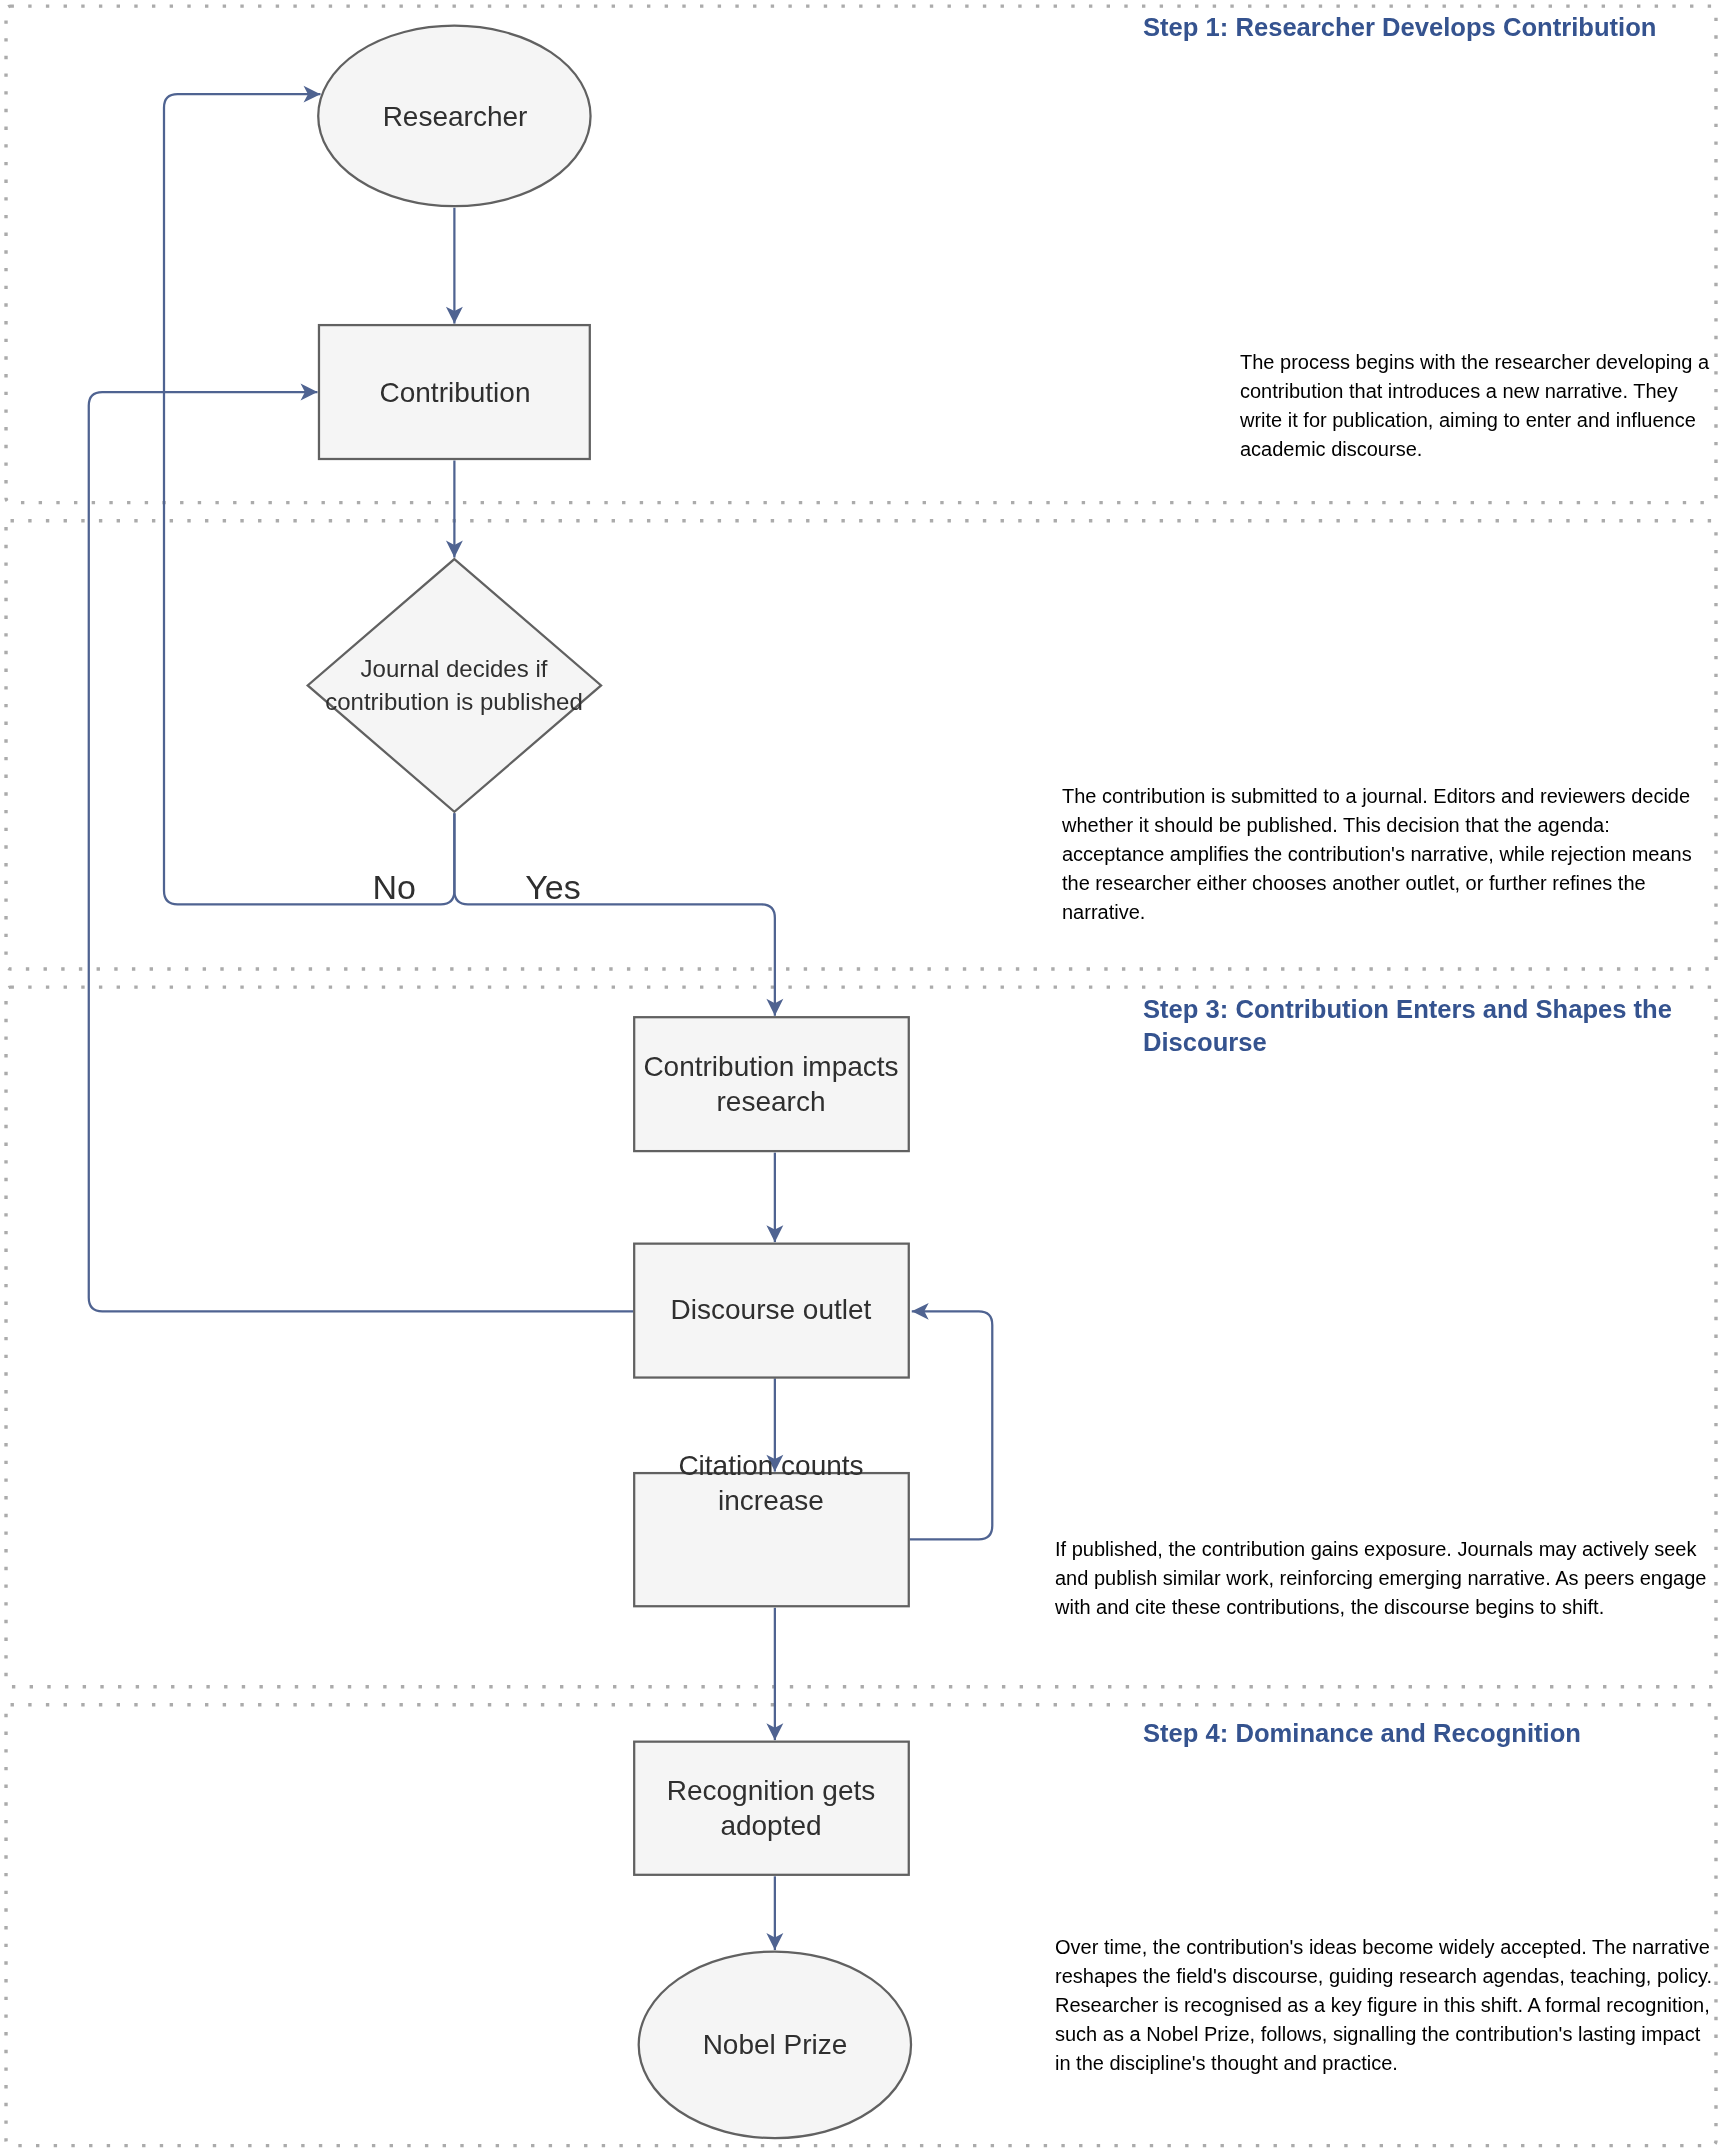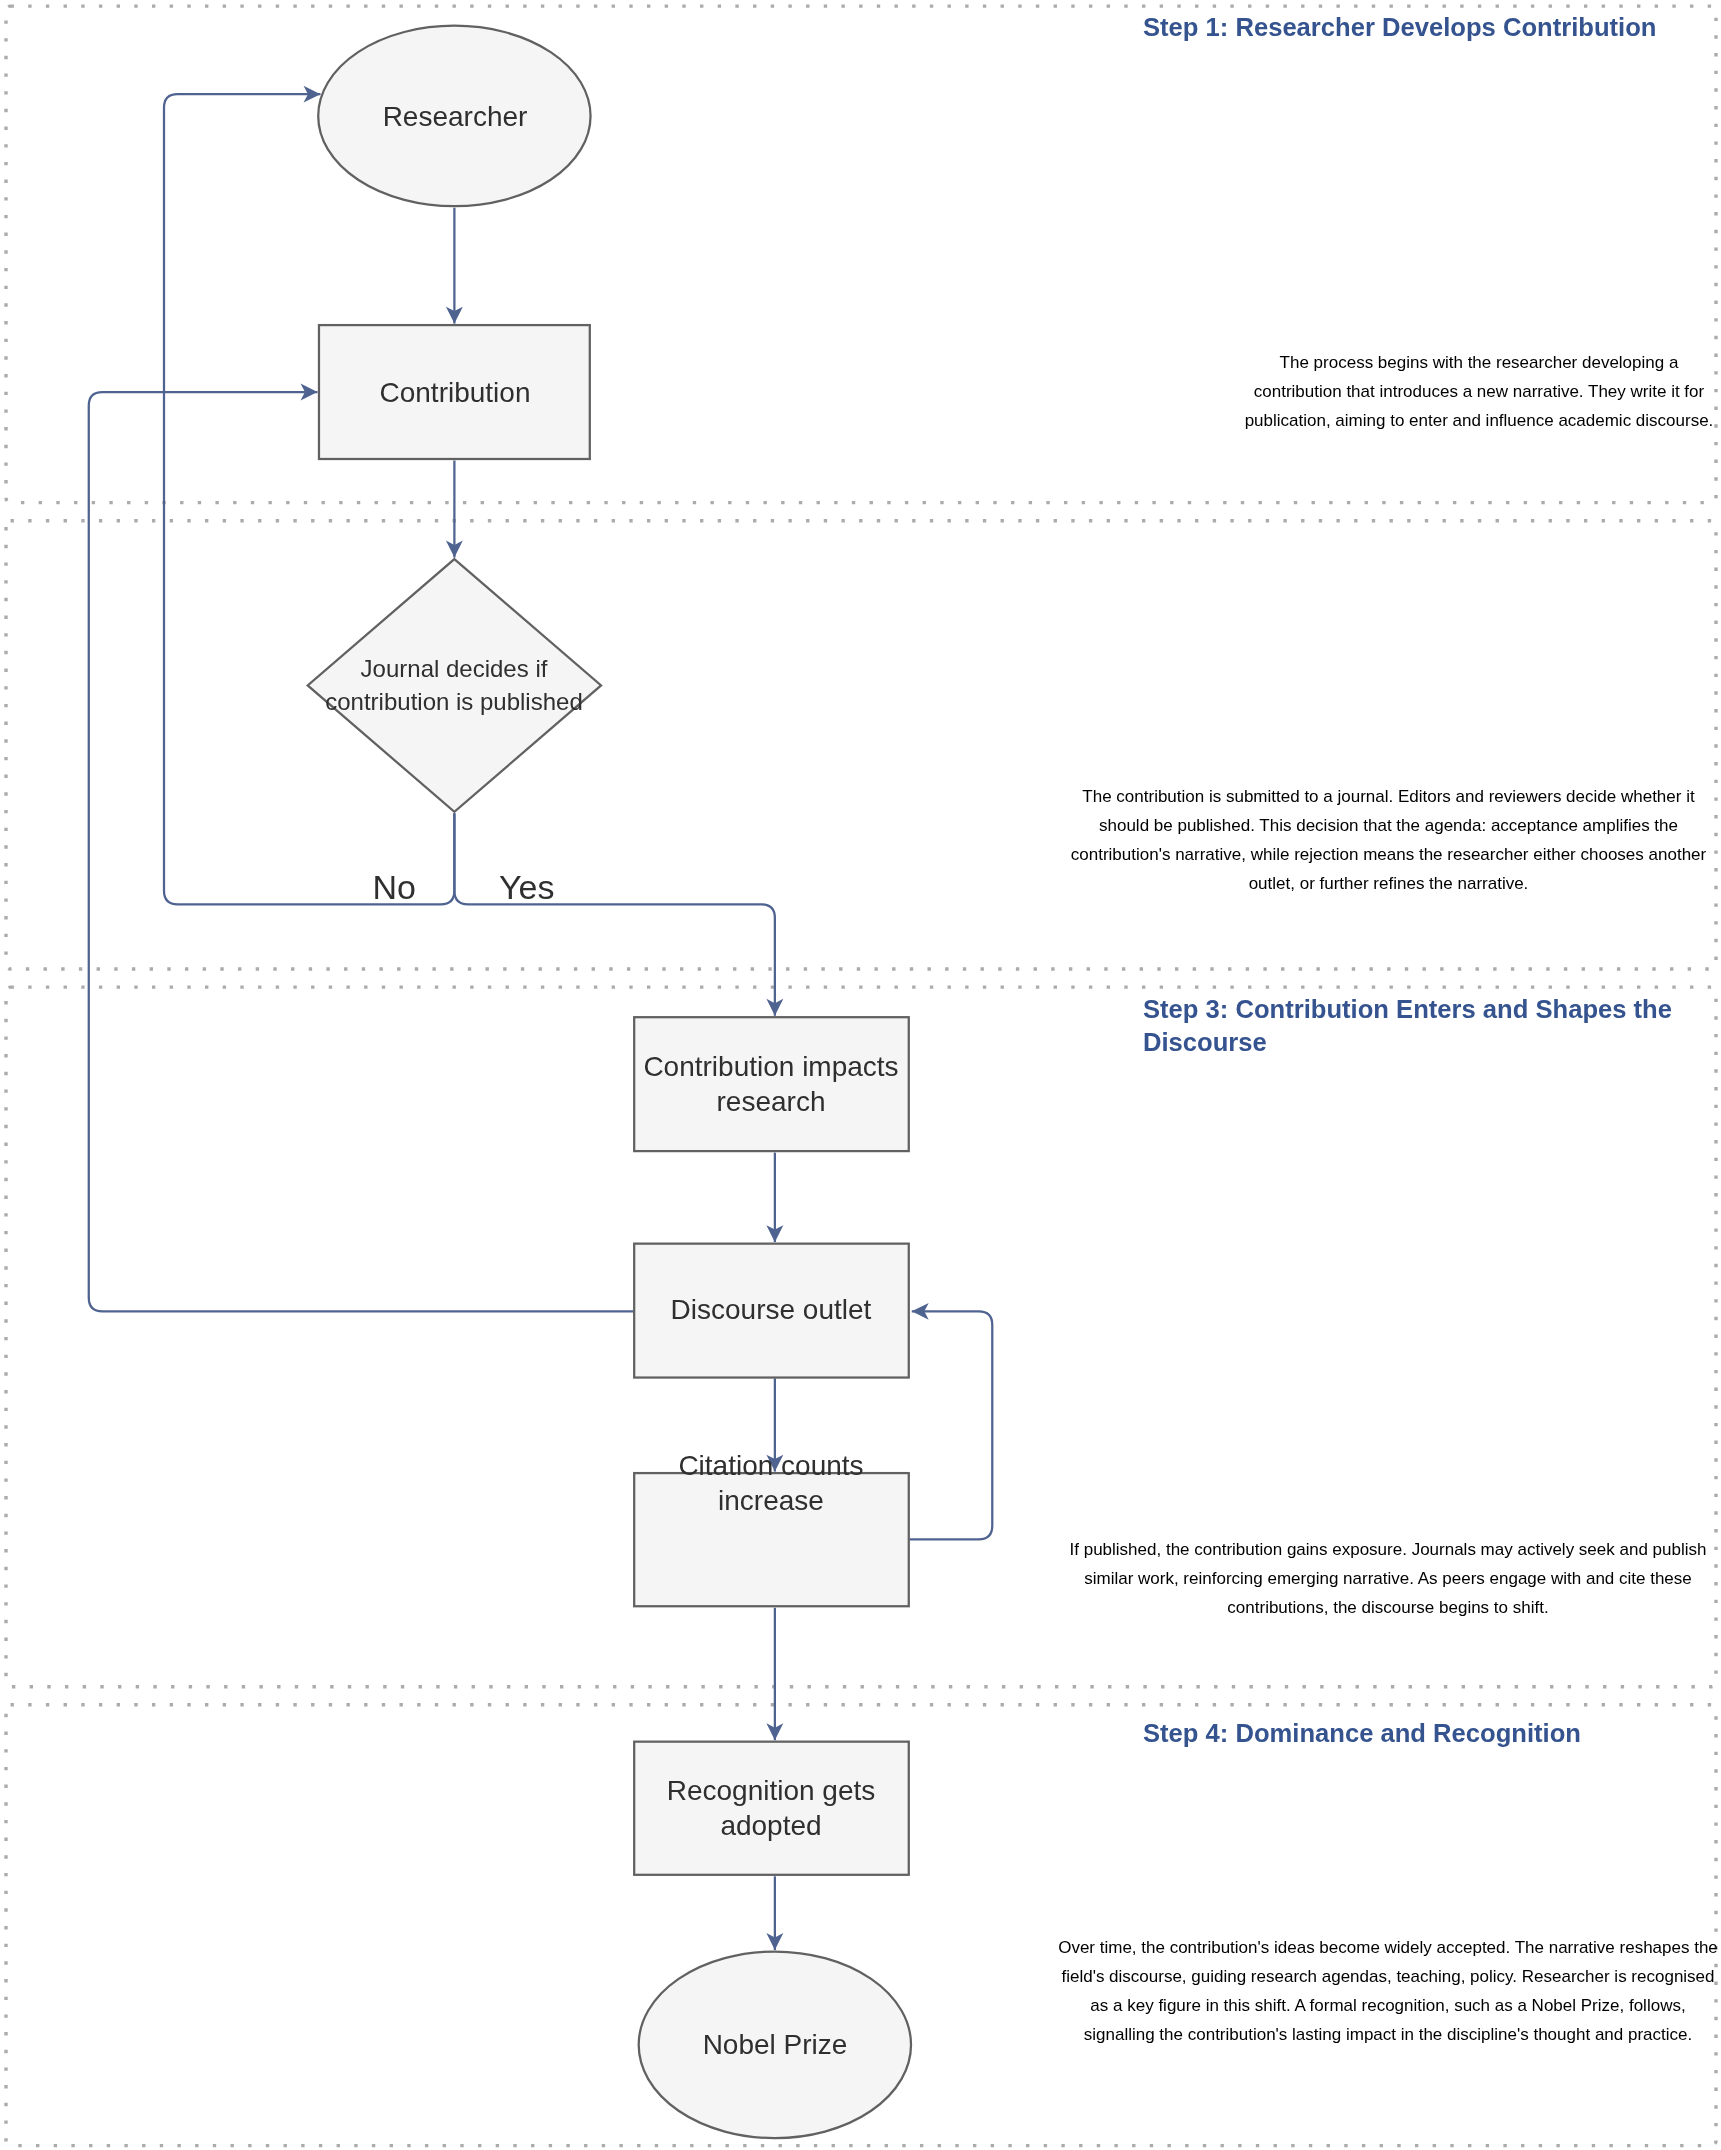--- a/index.html
+++ b/index.html
@@ -34,21 +34,21 @@
     position:absolute;color:var(--text);
     font-size:34px;line-height:29px;
   }
   .step-title{
     position:absolute;left:1143px;width:572px;
     color:var(--title);font-weight:bold;
     font-size:25.6px;line-height:33px;
   }
   .step-desc{
     position:absolute;color:#000000;
-    font-size:17px;line-height:29px;text-align:center;
+    font-size:20px;line-height:29px;text-align:left;
   }
 </style>
 </head>
 <body>
 
 <div class="canvas">
 
   <svg class="gfx" viewBox="0 0 2289 2859" xmlns="http://www.w3.org/2000/svg">
     <defs>
       <marker id="arrowhead" viewBox="0 0 12 12" refX="11" refY="6" markerWidth="9" markerHeight="9" orient="auto-start-reverse" markerUnits="strokeWidth">
@@ -85,21 +85,21 @@
   <div class="lbl" style="left:342px;top:99px;width:226px;">Researcher</div>
   <div class="lbl" style="left:342px;top:375px;width:226px;">Contribution</div>
   <div class="lbl diamond-lbl" style="left:300px;top:652px;width:308px;">Journal decides if contribution is published</div>
   <div class="lbl" style="left:628px;top:1049px;width:286px;">Contribution impacts research</div>
   <div class="lbl" style="left:628px;top:1292px;width:286px;">Discourse outlet</div>
   <div class="lbl" style="left:628px;top:1448px;width:286px;">Citation counts increase</div>
   <div class="lbl" style="left:628px;top:1773px;width:286px;">Recognition gets adopted</div>
   <div class="lbl" style="left:662px;top:2027px;width:226px;">Nobel Prize</div>
 
   <div class="edge-lbl" style="left:308px;top:873px;width:108px;text-align:right;">No</div>
-  <div class="edge-lbl" style="left:499px;top:873px;width:108px;text-align:left;">Yes</div>
+  <div class="edge-lbl" style="left:499px;top:873px;width:108px;text-align:center;">Yes</div>
 
   <div class="step-title" style="top:10.5px;">Step 1: Researcher Develops Contribution</div>
   <div class="step-title" style="top:993px;">Step 3: Contribution Enters and Shapes the Discourse</div>
   <div class="step-title" style="top:1717px;">Step 4: Dominance and Recognition</div>
 
   <div class="step-desc" style="left:1240px;top:348px;width:478px;">The process begins with the researcher developing a contribution that introduces a new narrative. They write it for publication, aiming to enter and influence academic discourse.</div>
   <div class="step-desc" style="left:1062px;top:782px;width:653px;">The contribution is submitted to a journal. Editors and reviewers decide whether it should be published. This decision that the agenda: acceptance amplifies the contribution's narrative, while rejection means the researcher either chooses another outlet, or further refines the narrative.</div>
   <div class="step-desc" style="left:1055px;top:1535px;width:666px;">If published, the contribution gains exposure. Journals may actively seek and publish similar work, reinforcing emerging narrative. As peers engage with and cite these contributions, the discourse begins to shift.</div>
   <div class="step-desc" style="left:1055px;top:1933px;width:666px;">Over time, the contribution's ideas become widely accepted. The narrative reshapes the field's discourse, guiding research agendas, teaching, policy. Researcher is recognised as a key figure in this shift. A formal recognition, such as a Nobel Prize, follows, signalling the contribution's lasting impact in the discipline's thought and practice.</div>
 

